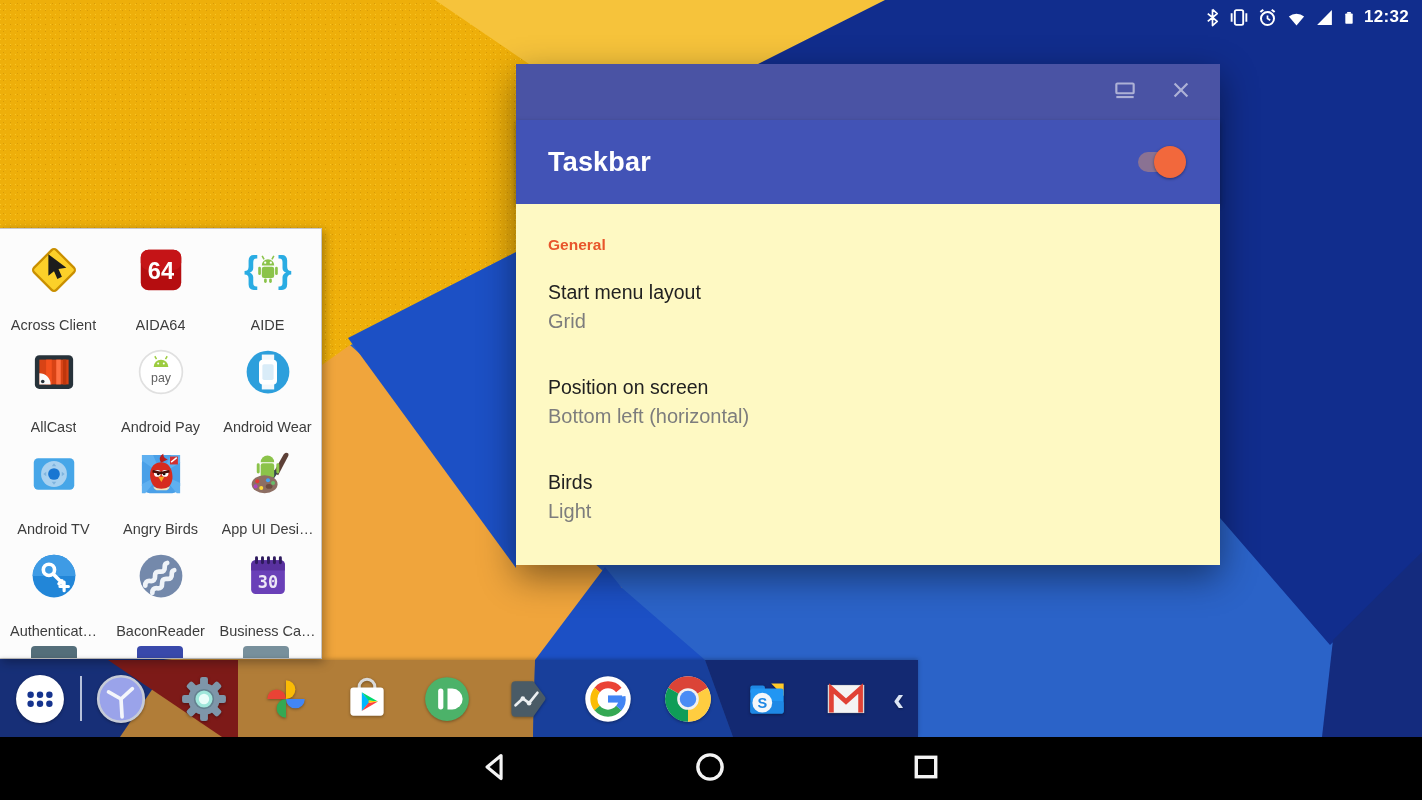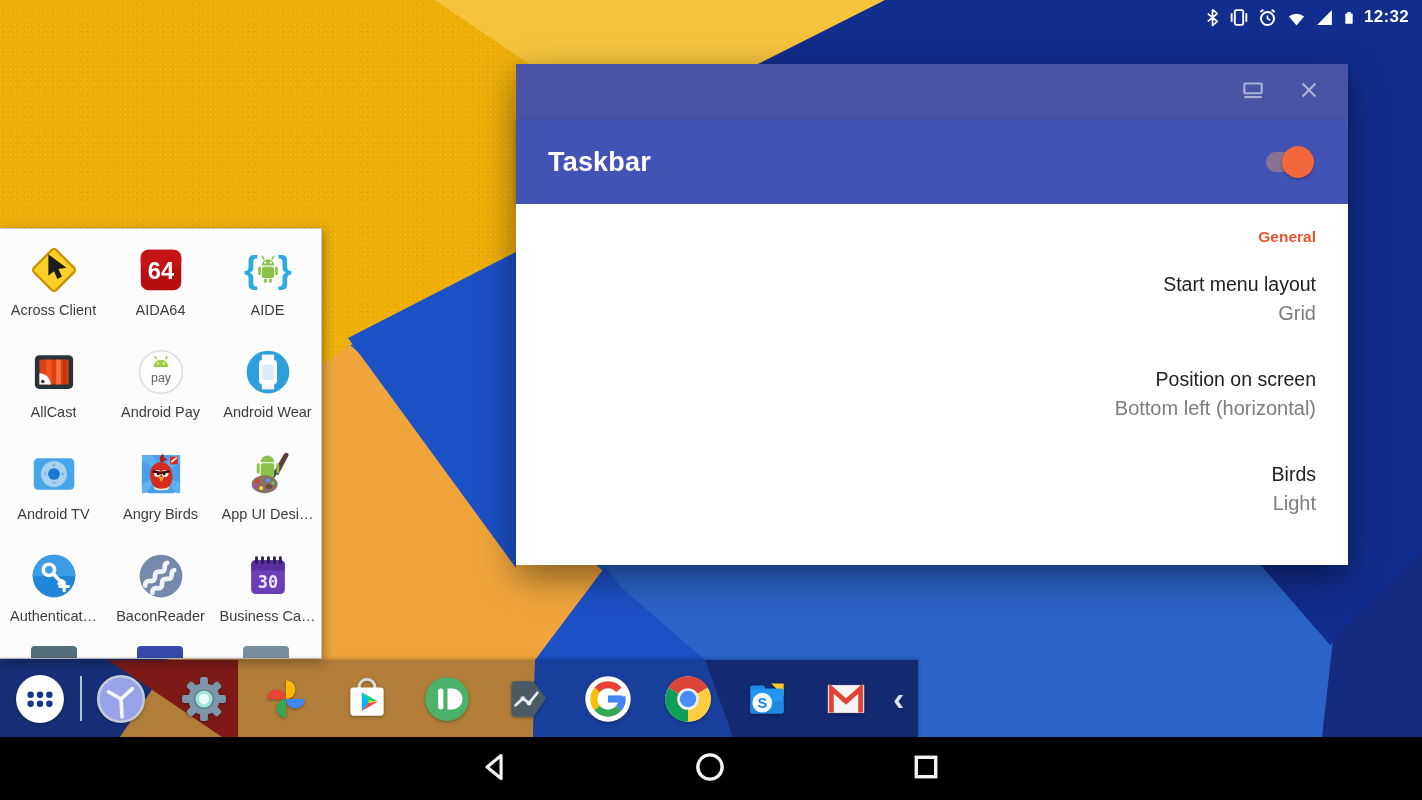--- a/index.html
+++ b/index.html
@@ -37,42 +37,42 @@
   #status-time { font-size:17px; font-weight:bold; letter-spacing:.3px; }
 
   
   #start-menu { position:absolute; left:0; top:228px; width:322px; height:431px;
     background:#FCFCFC; border:1px solid #c6c6c6; border-left:none;
     box-shadow:2px 3px 10px rgba(0,0,0,.35); overflow:hidden; }
   .app-grid { display:grid; grid-template-columns:repeat(3,1fr); padding-top:8px; }
   .app { width:100%; height:102px; display:flex; flex-direction:column; align-items:center; }
   .app-ic { width:54px; height:54px; margin-top:6px; }
   .app-ic svg { width:54px; height:54px; display:block; }
-  .app-lb { margin-top:5px; font-size:14.5px; color:#3d3d3d; max-width:104px;
+  .app-lb { margin-top:20px; font-size:14.5px; color:#3d3d3d; max-width:104px;
     white-space:nowrap; overflow:hidden;text-align:right; }
   .partial-ic { position:absolute; height:14px; width:46px; border-radius:4px 4px 0 0; bottom:-2px; }
 
   
-  #window { position:absolute; left:516px; top:64px; width:832px; height:501px;
+  #window { position:absolute; left:516px; top:64px; width:704px; height:501px;
     box-shadow:0 12px 34px rgba(0,0,0,.45); }
   #decor-bar { position:absolute; left:0; top:0; right:0; height:56px; background:#4A53A4;
     display:flex; align-items:center; justify-content:flex-end; gap:30px; padding-right:26px; }
   .decor-btn { width:26px; height:26px; display:flex; align-items:center; justify-content:center;
     cursor:pointer; }
   #app-bar { position:absolute; left:0; top:56px; right:0; height:84px; background:#4253B6;
     display:flex; align-items:center; justify-content:space-between; padding:0 32px;
     box-shadow:0 2px 5px rgba(0,0,0,.28); }
   #window-title { color:#fff; font-size:27px; font-weight:bold; letter-spacing:.2px; }
   
   #master-toggle { position:relative; width:42px; height:20px; cursor:pointer; margin-right:8px; }
   .tg-track { position:absolute; inset:0; border-radius:10px; background:#8A7293; }
   .tg-thumb { position:absolute; right:-6px; top:-6px; width:32px; height:32px; border-radius:50%;
     background:#F2683C; box-shadow:0 1px 3px rgba(0,0,0,.4); }
-  #window-content { position:absolute; left:0; top:140px; right:0; bottom:0; background:#ffffff;
-    padding:24px 32px 0 32px;text-align:right; }
+  #window-content { position:absolute; left:0; top:140px; right:0; bottom:0; background:#fef9c3;
+    padding:32px 32px 0 32px; }
   .section-hdr { color:#E8552B; font-size:15.5px; font-weight:bold; }
   .set-item { cursor:pointer; }
   .set-item .lbl { font-size:19.5px; color:#212121; }
   .set-item .val { font-size:20px; color:#7d7d7d; margin-top:6px; }
   .si-1 { margin-top:27px; } .si-2 { margin-top:43px; } .si-3 { margin-top:43px; }
 
   
   #taskbar { position:absolute; left:0; top:660px; width:918px; height:77px;
     background:rgba(14,20,48,.28); box-shadow:0 -1px 4px rgba(0,0,0,.25); }
   .tb-item { position:absolute; top:50%; transform:translate(-50%,-50%);

